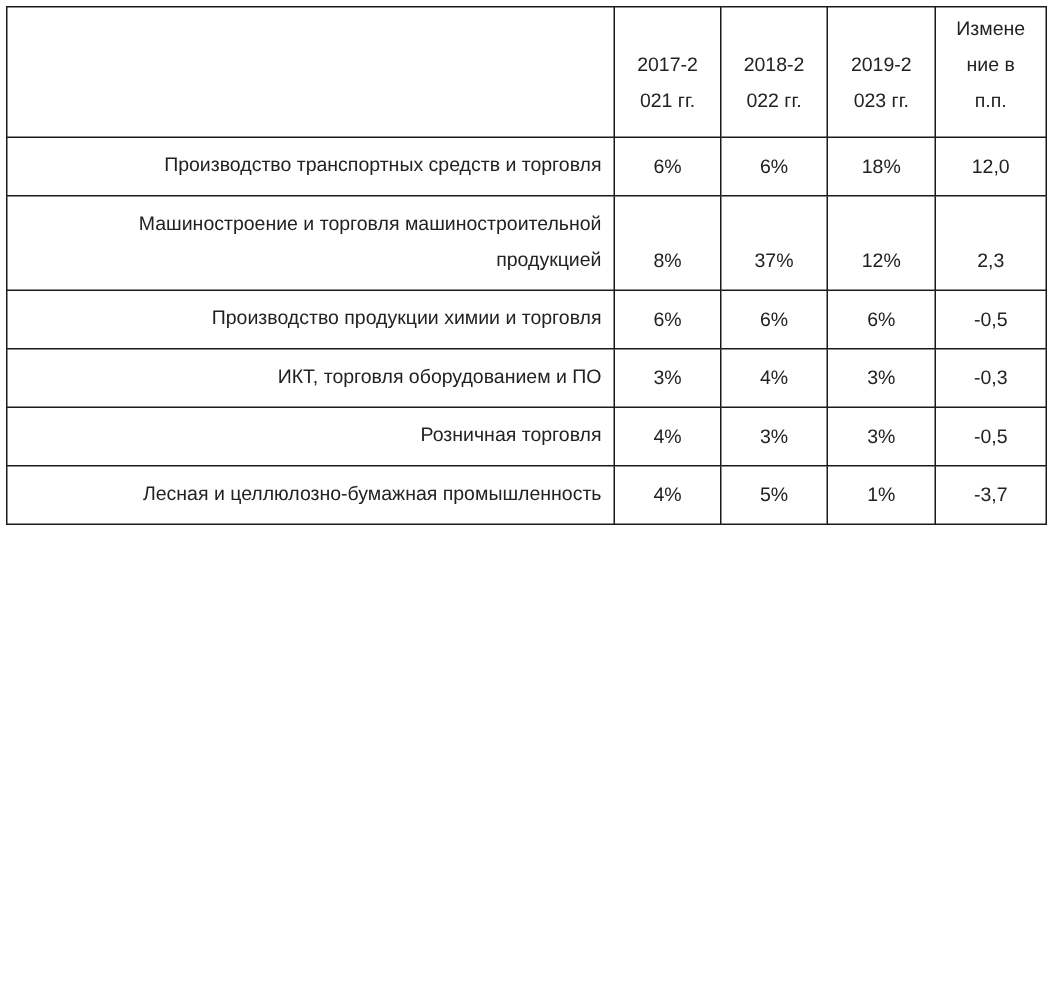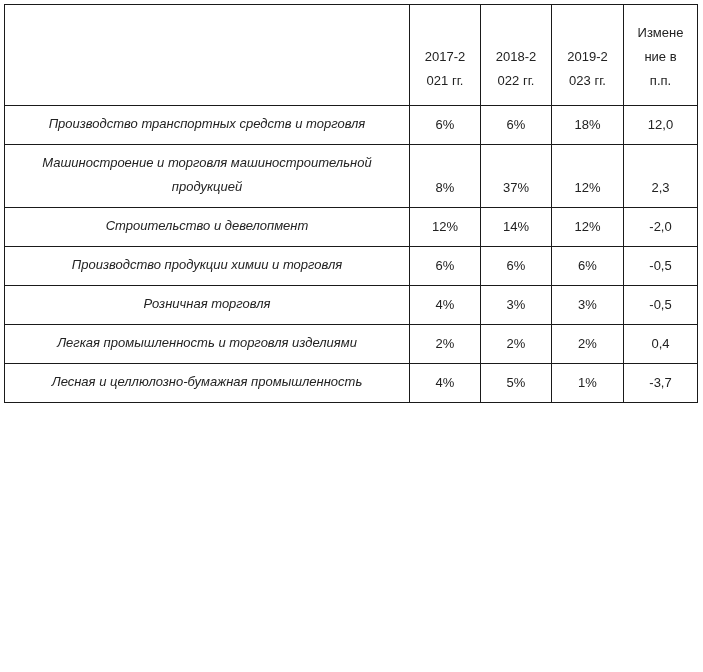--- a/index.html
+++ b/index.html
@@ -1,22 +1,22 @@
 <!DOCTYPE html>
 <html><head>
 <meta charset="utf-8">
 <style>
   html, body { margin: 0; padding: 0; background: #ffffff; }
   body { width: 703px; height: 672px; position: relative; overflow: hidden;
          font-family: "Liberation Sans", "DejaVu Sans", sans-serif; color: #222; }
   table { position: absolute; left: 4px; top: 4px; border-collapse: collapse; table-layout: fixed; }
   td, th { border: 1px solid #1a1a1a; font-size: 13px; font-weight: normal; line-height: 24px;
            padding: 0 8px; }
-  th { vertical-align: bottom; text-align: center; padding-bottom: 12px; padding-top: 16px; }
-  td.label { text-align: center; vertical-align: top; padding-top: 6px; font-style: italic; }
+  th { vertical-align: bottom; text-align: center; padding-bottom: 12px; padding-top: 2px; }
+  td.label { text-align: right; vertical-align: top; padding-top: 6px; }
   td.num { text-align: center; vertical-align: bottom; padding-bottom: 7px; }
   tr.hdr { height: 78px; }
   tr.r1 { height: 39px; }
   tr.r2 { height: 63px; }
   col.c0 { width: 405px; } col.c1 { width: 71px; } col.c2 { width: 71px; }
   col.c3 { width: 72px; } col.c4 { width: 74px; }
 </style>
 </head>
 <body>
 
@@ -46,46 +46,39 @@
         <td class="num">12,0</td>
       </tr>
       <tr class="r2">
         <td class="label"><span>Машиностроение и торговля машиностроительной</span><br><span>продукцией</span></td>
         <td class="num">8%</td>
         <td class="num">37%</td>
         <td class="num">12%</td>
         <td class="num">2,3</td>
       </tr>
       <tr class="r1">
-        <td class="label"><span>Строительство и девелопмент</span></td>
-        <td class="num">12%</td>
-        <td class="num">14%</td>
-        <td class="num">12%</td>
-        <td class="num">-2,0</td>
-      </tr>
-      <tr class="r1">
         <td class="label"><span>Производство продукции химии и торговля</span></td>
         <td class="num">6%</td>
         <td class="num">6%</td>
         <td class="num">6%</td>
         <td class="num">-0,5</td>
       </tr>
       <tr class="r1">
+        <td class="label"><span>ИКТ, торговля оборудованием и ПО</span></td>
+        <td class="num">3%</td>
+        <td class="num">4%</td>
+        <td class="num">3%</td>
+        <td class="num">-0,3</td>
+      </tr>
+      <tr class="r1">
         <td class="label"><span>Розничная торговля</span></td>
         <td class="num">4%</td>
         <td class="num">3%</td>
         <td class="num">3%</td>
         <td class="num">-0,5</td>
-      </tr>
-      <tr class="r1">
-        <td class="label"><span>Легкая промышленность и торговля изделиями</span></td>
-        <td class="num">2%</td>
-        <td class="num">2%</td>
-        <td class="num">2%</td>
-        <td class="num">0,4</td>
       </tr>
       <tr class="r1">
         <td class="label"><span>Лесная и целлюлозно-бумажная промышленность</span></td>
         <td class="num">4%</td>
         <td class="num">5%</td>
         <td class="num">1%</td>
         <td class="num">-3,7</td>
       </tr>
     </tbody>
 </table>

